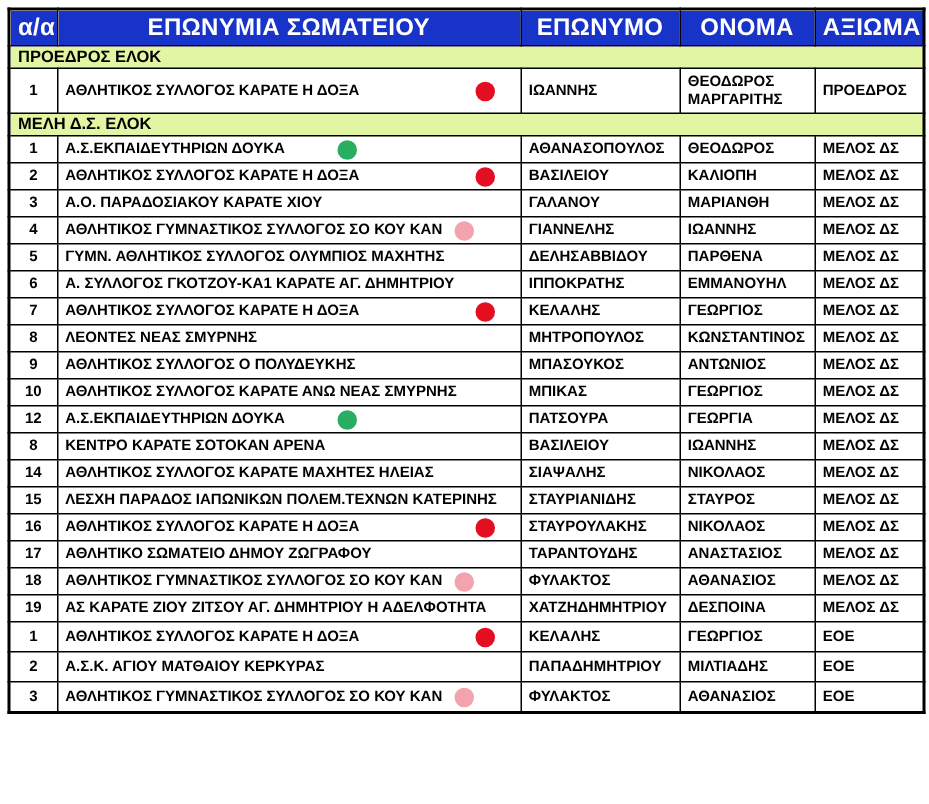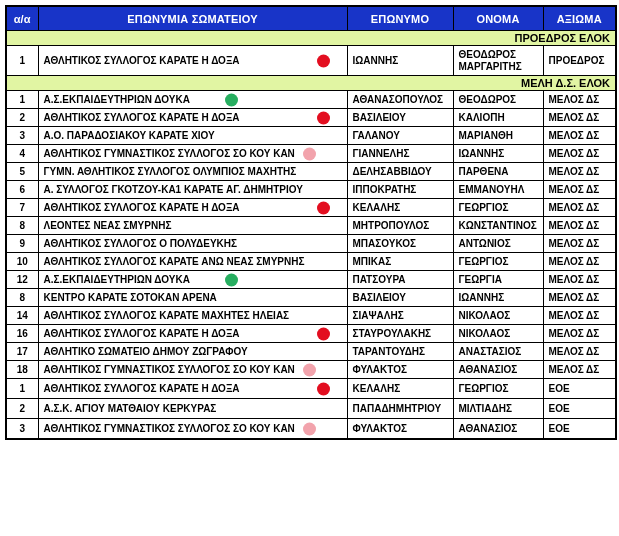--- a/index.html
+++ b/index.html
@@ -20,28 +20,28 @@
     border:1px solid #000;
     padding:0 5px;
     font-weight:bold;
     color:#000;
     overflow:hidden;
     white-space:nowrap;
   }
   .roster thead th{
     background:#1834C8;
     color:#ffffff;
-    font-size:11px;
+    font-size:16px;
     height:23px;
     text-align:center;
     letter-spacing:.2px;
   }
   tr.section-band td{
     background:#E1F5A3;
-    text-align:right;
+    text-align:left;
     font-size:11px;
     height:14px;
   }
   td.cell-index{text-align:center;font-size:10px;}
   td.cell-club,td.cell-surname,td.cell-firstname,td.cell-office{
     text-align:left;font-size:10px;
   }
   td.cell-club{position:relative;margin-top:11px;}
   
   tr.sec-0 td{height:29px;}
@@ -179,38 +179,52 @@
           <td class="cell-office">ΜΕΛΟΣ ΔΣ</td>
         </tr>
         <tr class="data-row sec-1">
           <td class="cell-index">14</td>
           <td class="cell-club"><span>ΑΘΛΗΤΙΚΟΣ ΣΥΛΛΟΓΟΣ ΚΑΡΑΤΕ ΜΑΧΗΤΕΣ ΗΛΕΙΑΣ</span></td>
           <td class="cell-surname">ΣΙΑΨΑΛΗΣ</td>
           <td class="cell-firstname">ΝΙΚΟΛΑΟΣ</td>
           <td class="cell-office">ΜΕΛΟΣ ΔΣ</td>
         </tr>
         <tr class="data-row sec-1">
+          <td class="cell-index">15</td>
+          <td class="cell-club"><span>ΛΕΣΧΗ ΠΑΡΑΔΟΣ ΙΑΠΩΝΙΚΩΝ ΠΟΛΕΜ.ΤΕΧΝΩΝ ΚΑΤΕΡΙΝΗΣ</span></td>
+          <td class="cell-surname">ΣΤΑΥΡΙΑΝΙΔΗΣ</td>
+          <td class="cell-firstname">ΣΤΑΥΡΟΣ</td>
+          <td class="cell-office">ΜΕΛΟΣ ΔΣ</td>
+        </tr>
+        <tr class="data-row sec-1">
           <td class="cell-index">16</td>
           <td class="cell-club"><span>ΑΘΛΗΤΙΚΟΣ ΣΥΛΛΟΓΟΣ ΚΑΡΑΤΕ Η ΔΟΞΑ</span><span class="dot dot-red"></span></td>
           <td class="cell-surname">ΣΤΑΥΡΟΥΛΑΚΗΣ</td>
           <td class="cell-firstname">ΝΙΚΟΛΑΟΣ</td>
           <td class="cell-office">ΜΕΛΟΣ ΔΣ</td>
         </tr>
         <tr class="data-row sec-1">
           <td class="cell-index">17</td>
           <td class="cell-club"><span>ΑΘΛΗΤΙΚΟ ΣΩΜΑΤΕΙΟ ΔΗΜΟΥ ΖΩΓΡΑΦΟΥ</span></td>
           <td class="cell-surname">ΤΑΡΑΝΤΟΥΔΗΣ</td>
           <td class="cell-firstname">ΑΝΑΣΤΑΣΙΟΣ</td>
           <td class="cell-office">ΜΕΛΟΣ ΔΣ</td>
         </tr>
         <tr class="data-row sec-1">
           <td class="cell-index">18</td>
           <td class="cell-club"><span>ΑΘΛΗΤΙΚΟΣ ΓΥΜΝΑΣΤΙΚΟΣ ΣΥΛΛΟΓΟΣ ΣΟ ΚΟΥ ΚΑΝ</span><span class="dot dot-pink"></span></td>
           <td class="cell-surname">ΦΥΛΑΚΤΟΣ</td>
           <td class="cell-firstname">ΑΘΑΝΑΣΙΟΣ</td>
+          <td class="cell-office">ΜΕΛΟΣ ΔΣ</td>
+        </tr>
+        <tr class="data-row sec-1">
+          <td class="cell-index">19</td>
+          <td class="cell-club"><span>ΑΣ ΚΑΡΑΤΕ ΖΙΟΥ ΖΙΤΣΟΥ ΑΓ. ΔΗΜΗΤΡΙΟΥ Η ΑΔΕΛΦΟΤΗΤΑ</span></td>
+          <td class="cell-surname">ΧΑΤΖΗΔΗΜΗΤΡΙΟΥ</td>
+          <td class="cell-firstname">ΔΕΣΠΟΙΝΑ</td>
           <td class="cell-office">ΜΕΛΟΣ ΔΣ</td>
         </tr>
         <tr class="data-row sec-2">
           <td class="cell-index">1</td>
           <td class="cell-club"><span>ΑΘΛΗΤΙΚΟΣ ΣΥΛΛΟΓΟΣ ΚΑΡΑΤΕ Η ΔΟΞΑ</span><span class="dot dot-red"></span></td>
           <td class="cell-surname">ΚΕΛΑΛΗΣ</td>
           <td class="cell-firstname">ΓΕΩΡΓΙΟΣ</td>
           <td class="cell-office">ΕΟΕ</td>
         </tr>
         <tr class="data-row sec-2">

